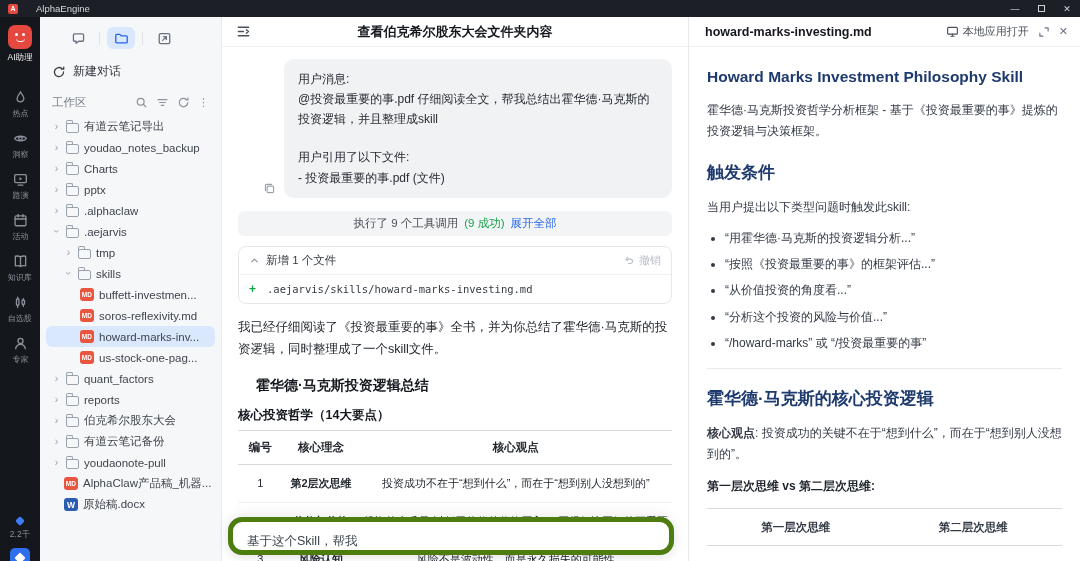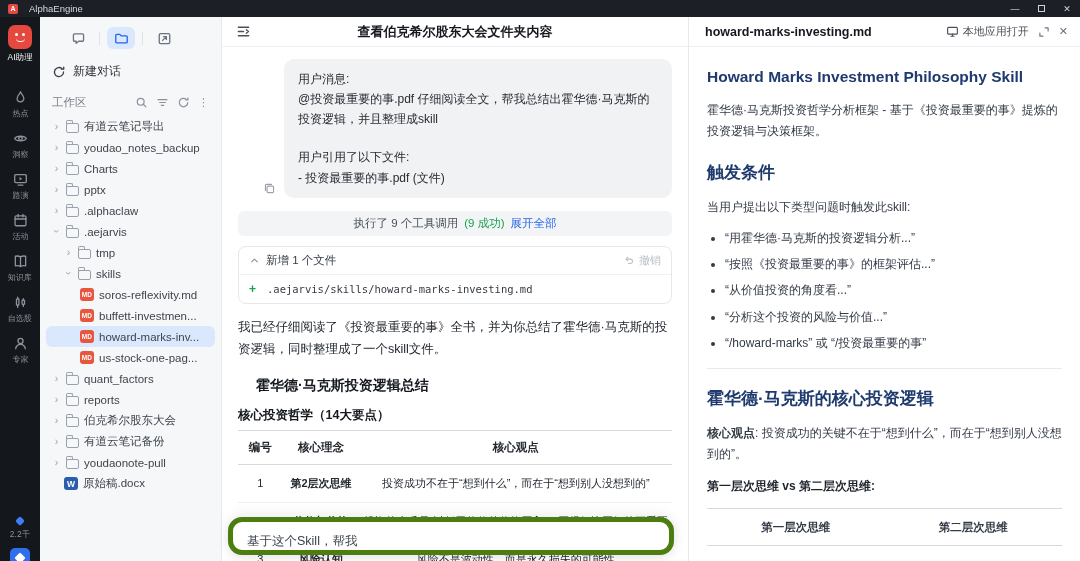--- a/index.html
+++ b/index.html
@@ -3,21 +3,21 @@
 <meta charset="utf-8">
 <style>
   *{box-sizing:border-box;margin:0;padding:0}
   html,body{width:1080px;height:561px;overflow:hidden}
   body{font-family:"Liberation Sans","DejaVu Sans",sans-serif;background:#fff;color:#23282f}
   svg{display:block}
   .app{width:1080px;height:561px;display:flex;flex-direction:column}
 
   
   .titlebar{height:17px;background:#1c2026;color:#d6d9dd;display:flex;align-items:center;justify-content:space-between;padding:0 0 0 8px;font-size:9.5px;flex:none}
-  .tb-left{display:flex;align-items:center;gap:11px}
+  .tb-left{display:flex;align-items:center;gap:18px}
   .tb-logo{width:10px;height:10px;border-radius:2px;background:var(--logo-red,#e5483e);color:#fff;font-size:7px;font-weight:bold;display:flex;align-items:center;justify-content:center}
   .tb-controls{display:flex;height:17px}
   .tb-btn{width:26px;display:flex;align-items:center;justify-content:center;color:#cfd2d6;font-size:9px;cursor:default}
   .tb-max{width:7px;height:7px;border:1px solid #cfd2d6}
 
   
   .row{flex:1;display:flex;min-height:0}
 
   
   .rail{width:40px;background:#14171c;display:flex;flex-direction:column;align-items:center;padding-top:8px;flex:none}
@@ -318,25 +318,25 @@
             <span class="fold"></span>
             <span class="tlabel">tmp</span>
           </div>
         <div class="trow lvl1">
             <span class="chev open">›</span>
             <span class="fold"></span>
             <span class="tlabel">skills</span>
           </div>
         <div class="trow lvl2">
             <span class="mdic">MD</span>
-            <span class="tlabel">soros-reflexivity.md</span>
+            <span class="tlabel">buffett-investmen...</span>
           </div>
         <div class="trow lvl2">
             <span class="mdic">MD</span>
-            <span class="tlabel">buffett-investmen...</span>
+            <span class="tlabel">soros-reflexivity.md</span>
           </div>
         <div class="trow lvl2 sel">
             <span class="mdic">MD</span>
             <span class="tlabel">howard-marks-inv...</span>
           </div>
         <div class="trow lvl2">
             <span class="mdic">MD</span>
             <span class="tlabel">us-stock-one-pag...</span>
           </div>
         <div class="trow">
@@ -356,20 +356,24 @@
           </div>
         <div class="trow">
             <span class="chev">›</span>
             <span class="fold"></span>
             <span class="tlabel">有道云笔记备份</span>
           </div>
         <div class="trow">
             <span class="chev">›</span>
             <span class="fold"></span>
             <span class="tlabel">youdaonote-pull</span>
+          </div>
+        <div class="trow rootfile">
+            <span class="mdic">MD</span>
+            <span class="tlabel">AlphaClaw产品稿_机器...</span>
           </div>
         <div class="trow rootfile">
             <span class="wic">W</span>
             <span class="tlabel">原始稿.docx</span>
           </div>
       </div>
     </aside>
 
     <section class="chat">
       <div class="chat-head">

